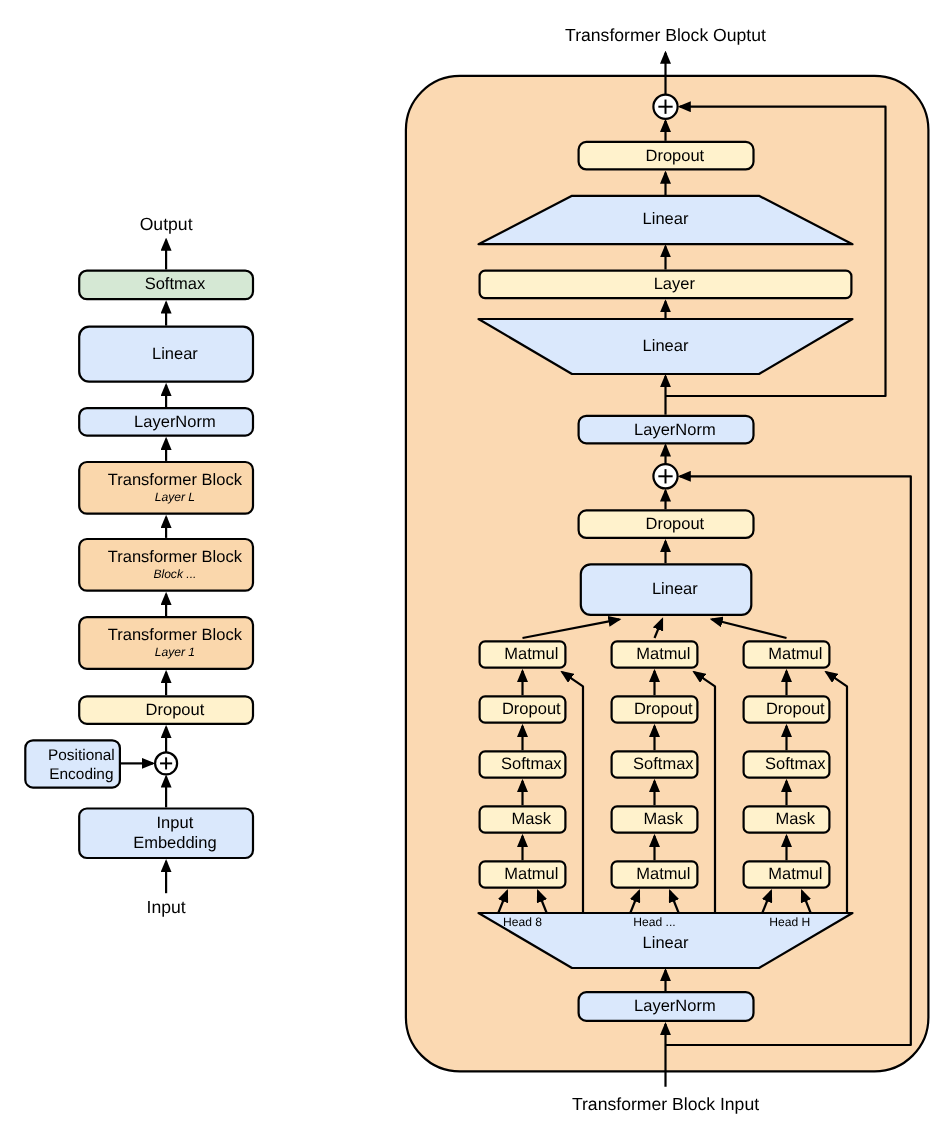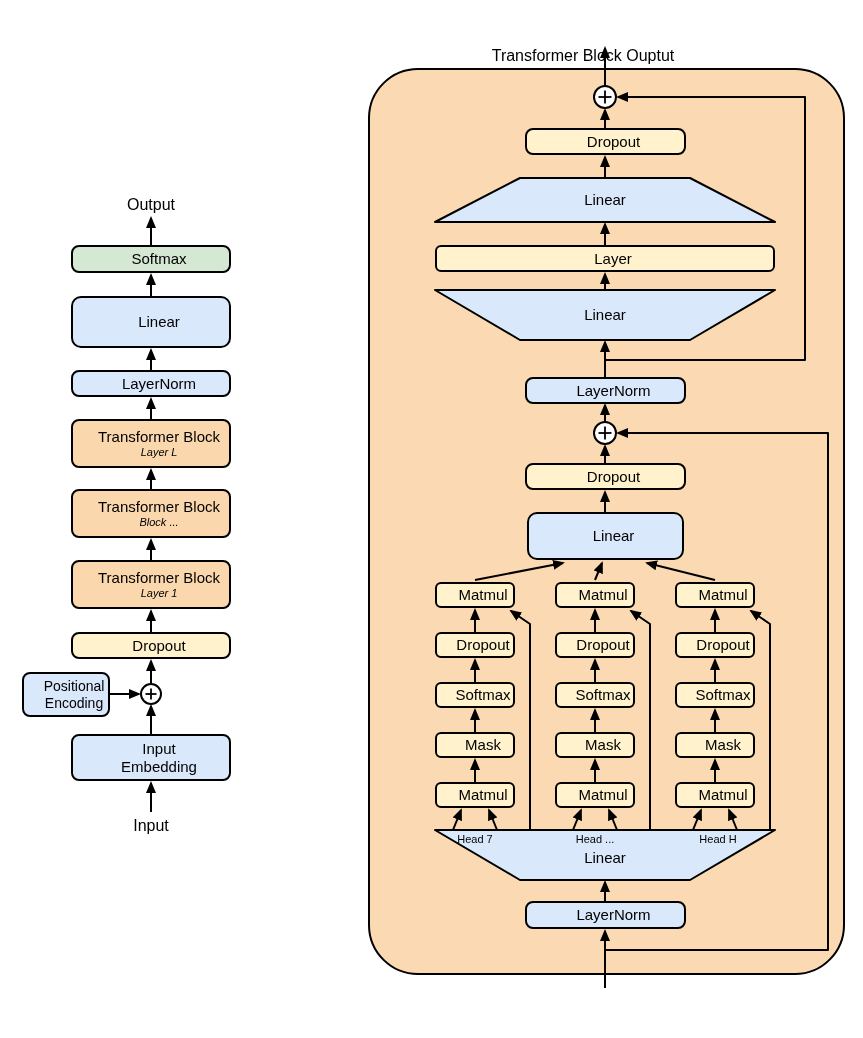--- a/index.html
+++ b/index.html
@@ -150,21 +150,22 @@
   <div class="box yellow r8" style="left:71px;top:632px;width:160px;height:27px;">Dropout</div>
 
   <div class="box blue r8 pre f14" style="left:22px;top:672px;width:88px;height:45px;">Positional
 Encoding</div>
 
   <div class="box blue r8 pre" style="left:71px;top:734px;width:160px;height:47px;">Input
 Embedding</div>
 
   <div class="lbl" style="left:76px;top:817px;width:150px;">Input</div>
 
-  <div class="lbl" style="left:408px;top:24px;width:350px;margin-top:23px;">Transformer Block Ouptut</div>
+  <div class="lbl" style="left:430px;top:24px;width:350px;">Transformer Block Ouptut</div>
+  <div class="lbl" style="left:430px;top:996px;width:350px;">Transformer Block Input</div>
 
   <div class="box yellow r8" style="left:525px;top:128px;width:161px;height:27px;">Dropout</div>
 
   <div class="trap-label" style="left:555px;top:191px;width:100px;">Linear</div>
 
   <div class="box yellow r6" style="left:435px;top:245px;width:340px;height:27px;">Layer</div>
 
   <div class="trap-label" style="left:555px;top:306px;width:100px;">Linear</div>
 
   <div class="box blue r8" style="left:525px;top:377px;width:161px;height:27px;">LayerNorm</div>
@@ -184,20 +185,20 @@
   <div class="box yellow r6" style="left:555px;top:682px;width:80px;height:26px;">Softmax</div>
   <div class="box yellow r6" style="left:555px;top:732px;width:80px;height:26px;">Mask</div>
   <div class="box yellow r6" style="left:555px;top:782px;width:80px;height:26px;">Matmul</div>
 
   <div class="box yellow r6" style="left:675px;top:582px;width:80px;height:26px;">Matmul</div>
   <div class="box yellow r6" style="left:675px;top:632px;width:80px;height:26px;">Dropout</div>
   <div class="box yellow r6" style="left:675px;top:682px;width:80px;height:26px;">Softmax</div>
   <div class="box yellow r6" style="left:675px;top:732px;width:80px;height:26px;">Mask</div>
   <div class="box yellow r6" style="left:675px;top:782px;width:80px;height:26px;">Matmul</div>
 
-  <div class="head-label" style="left:435px;top:833px;width:80px;">Head 7</div>
+  <div class="head-label" style="left:435px;top:833px;width:80px;">Head 8</div>
   <div class="head-label" style="left:555px;top:833px;width:80px;">Head ...</div>
   <div class="head-label" style="left:678px;top:833px;width:80px;">Head H</div>
   <div class="trap-label" style="left:555px;top:849px;width:100px;">Linear</div>
 
   <div class="box blue r8" style="left:525px;top:901px;width:161px;height:28px;">LayerNorm</div>
 
 </div>
 
 </body></html>

